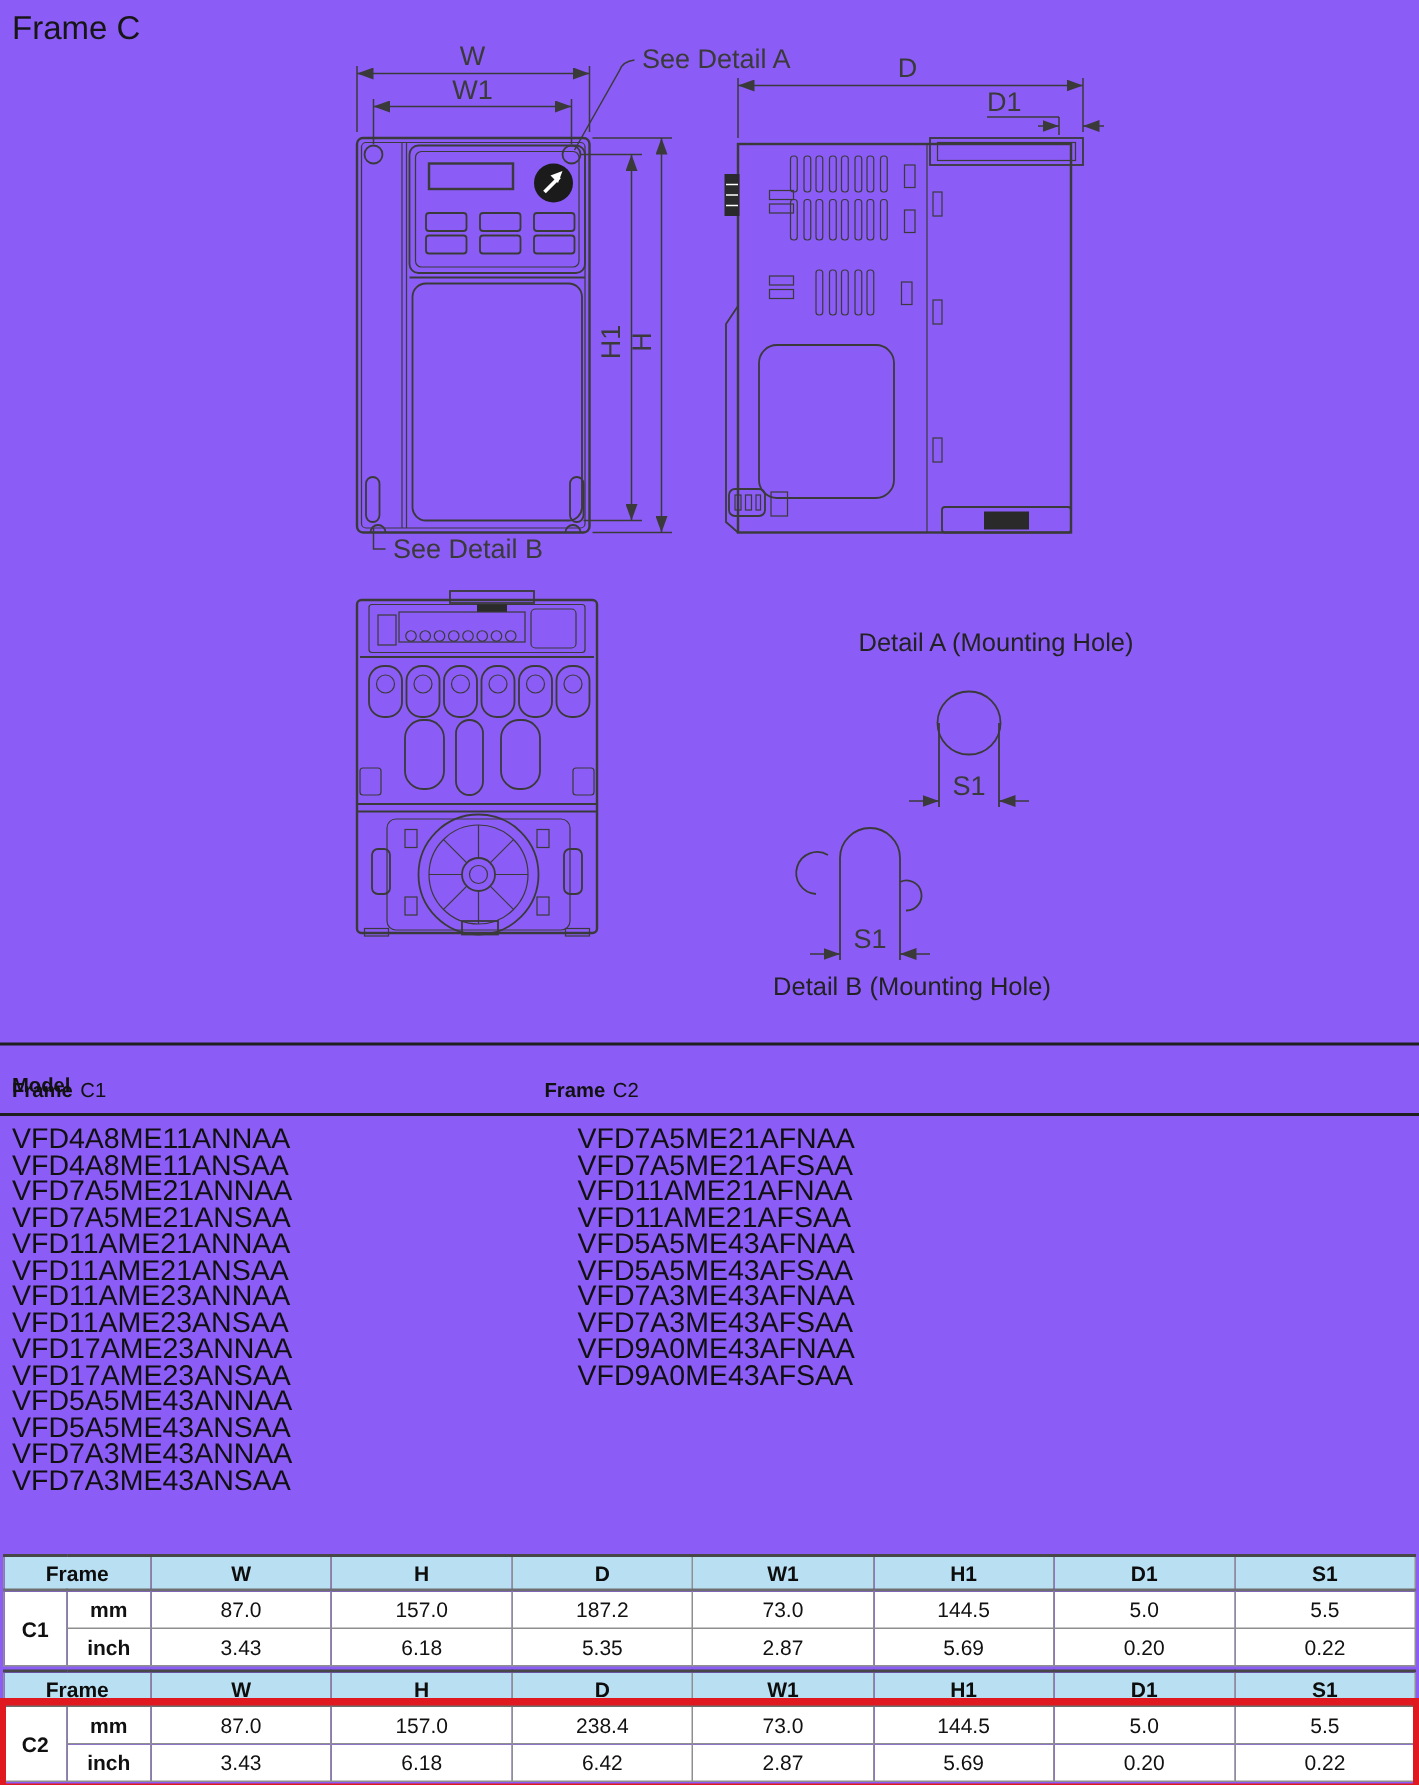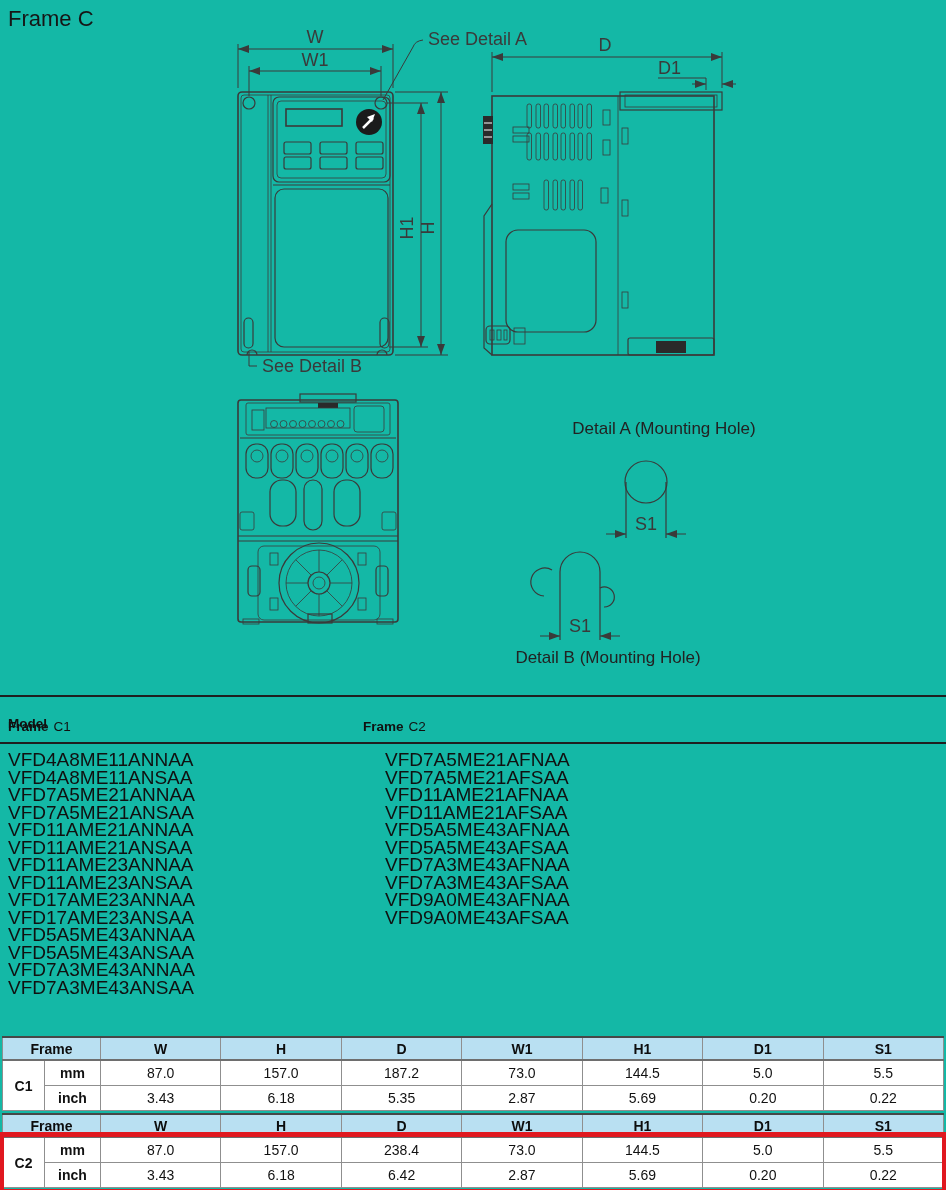--- a/index.html
+++ b/index.html
@@ -1,16 +1,16 @@
 <!DOCTYPE html>
 <html style="--line: #3a3a3a; --rule: #1f1f1f; --table-header-bg: #b9e0f2; --frame-cell-bg: #eef3dc; --unit-cell-bg: #f3f3f3; --highlight-red: #e0181f;"><head>
 <meta charset="utf-8">
 <style>
   html,body{margin:0;padding:0;background:#fff;}
-  .page{position:relative;width:946px;height:1190px;background:#14b8a6;
+  .page{position:relative;width:946px;height:1190px;background:#8b5cf6;
         font-family:"Liberation Sans",sans-serif;color:#111;overflow:hidden;}
   .page-title{position:absolute;left:8px;top:6px;font-size:22px;color:#161616;}
   svg text{font-family:"Liberation Sans",sans-serif;}
   .ln{fill:none;stroke:var(--line,#3a3a3a);stroke-width:1.2;}
   .ln-thin{fill:none;stroke:var(--line,#3a3a3a);stroke-width:0.8;}
   .ln-thick{fill:none;stroke:var(--line,#3a3a3a);stroke-width:1.6;}
   .dim{fill:none;stroke:var(--line,#3a3a3a);stroke-width:1;}
   .dim-label{fill:var(--line,#3a3a3a);font-size:18px;}
   .detail-title{fill:#222;font-size:17px;}
   .fill-dark{fill:#2a2a2a;stroke:none;}

